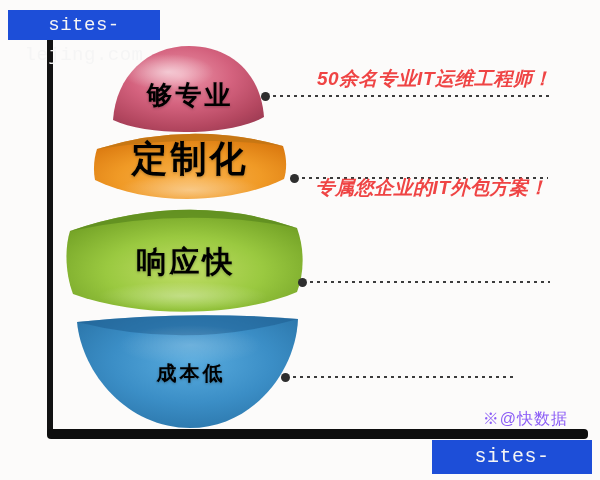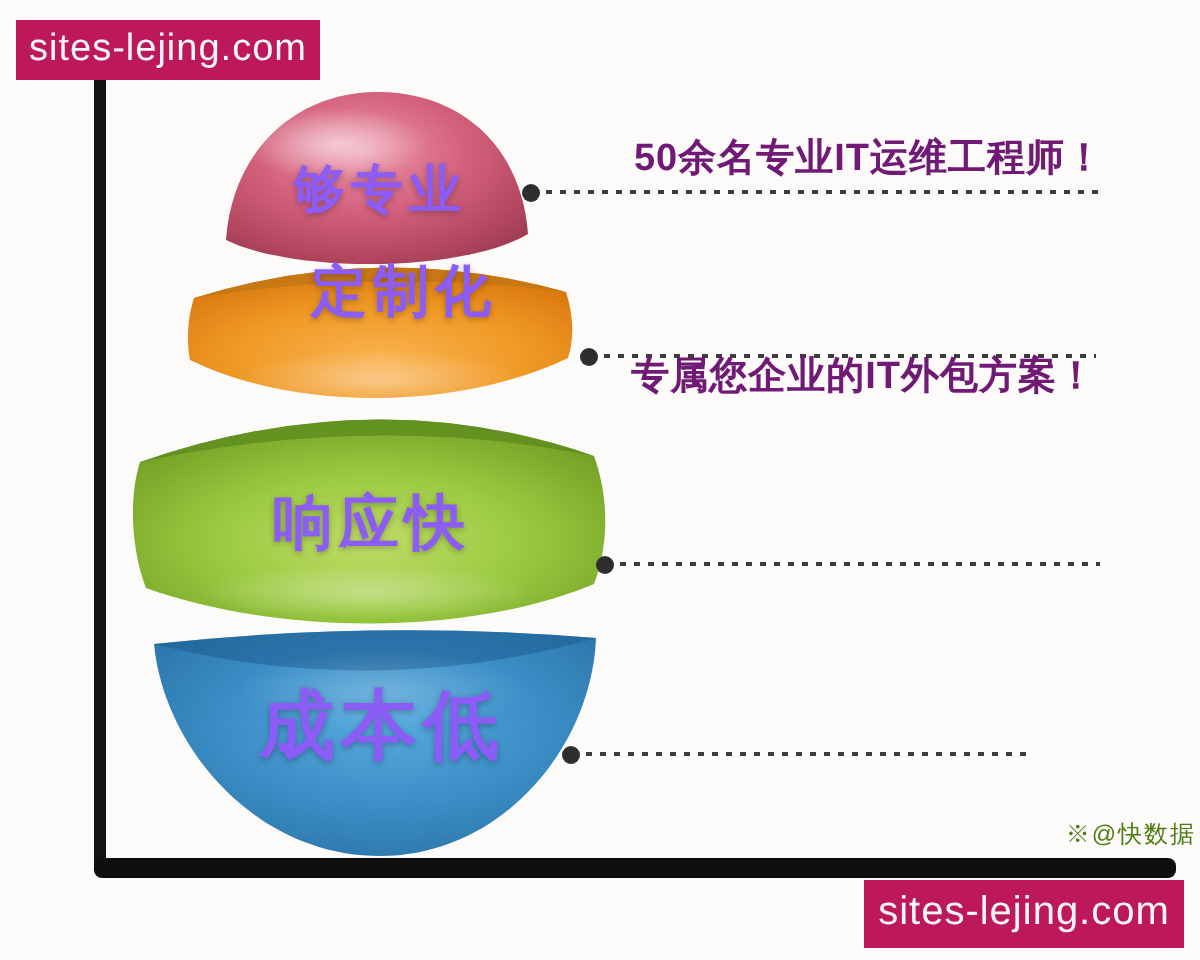--- a/index.html
+++ b/index.html
@@ -2,53 +2,53 @@
 <html><head>
 <meta charset="utf-8">
 <style>
   html,body{margin:0;padding:0;}
   .stage{
     position:relative;width:600px;height:480px;background:#fcfbfa;overflow:hidden;
     font-family:"Liberation Sans", sans-serif;
   }
   
   .site-label{
-    position:absolute;background:#be185d;color:#f5f5f5;
-    font-size:19px;text-align:center;letter-spacing:0.5px;
+    position:absolute;background:#1d4ed8;color:#f5f5f5;
+    font-size:19px;text-align:center;letter-spacing:0.5px;font-family:Liberation Mono, monospace;
   }
   .site-label.top{left:8px;top:10px;width:152px;height:30px;line-height:30px;}
   .site-label.bottom{left:432px;top:440px;width:160px;height:34px;line-height:33px;font-size:20px;}
   
   .frame-left{position:absolute;left:47px;top:36px;width:6px;height:397px;background:#121212;border-radius:3px 3px 0 0;}
   .frame-bottom{position:absolute;left:47px;top:429px;width:541px;height:10px;background:#0e0e0e;border-radius:4px;}
   
   .sphere{position:absolute;left:0;top:0;}
   
   .slice-label{
     position:absolute;transform:translate(-50%,-50%);
-    color:#8b5cf6;font-weight:bold;white-space:nowrap;
+    color:#000000;font-weight:bold;white-space:nowrap;
     text-shadow:0 1px 3px rgba(0,0,0,0.28);
   }
   .sl1{left:190px;top:95px;font-size:26px;letter-spacing:3px;}
-  .sl2{left:190px;top:146px;font-size:28px;letter-spacing:3px;margin-left:12px;}
+  .sl2{left:190px;top:159px;font-size:36px;letter-spacing:3px;}
   .sl3{left:186px;top:262px;font-size:30px;letter-spacing:3px;}
-  .sl4{left:191px;top:363px;font-size:38px;letter-spacing:3px;}
+  .sl4{left:191px;top:373px;font-size:20px;letter-spacing:3px;}
   
   .dot{position:absolute;width:9px;height:9px;border-radius:50%;background:#2e2e2e;}
   .dashline{
     position:absolute;height:2px;
     background:repeating-linear-gradient(90deg,#3c3c3c 0 3px,transparent 3px 7px);
   }
   
   .ann{
-    position:absolute;color:#701a75;font-size:19px;font-weight:600;
-    letter-spacing:0.5px;white-space:nowrap;text-align:right;
+    position:absolute;color:#ef4444;font-size:19px;font-weight:600;
+    letter-spacing:0.5px;white-space:nowrap;text-align:right;font-style:italic;
   }
   
-  .brand-mark{position:absolute;right:2px;top:409px;color:#4d7c0f;font-size:12px;letter-spacing:1px;}
+  .brand-mark{position:absolute;right:32px;top:409px;color:#8b5cf6;font-size:16px;letter-spacing:1px;}
 </style>
 </head>
 <body>
 
 <div class="stage">
 
   <div class="frame-left"></div>
   <div class="frame-bottom"></div>
 
   <svg class="sphere" width="600" height="480" viewBox="0 0 600 480">

